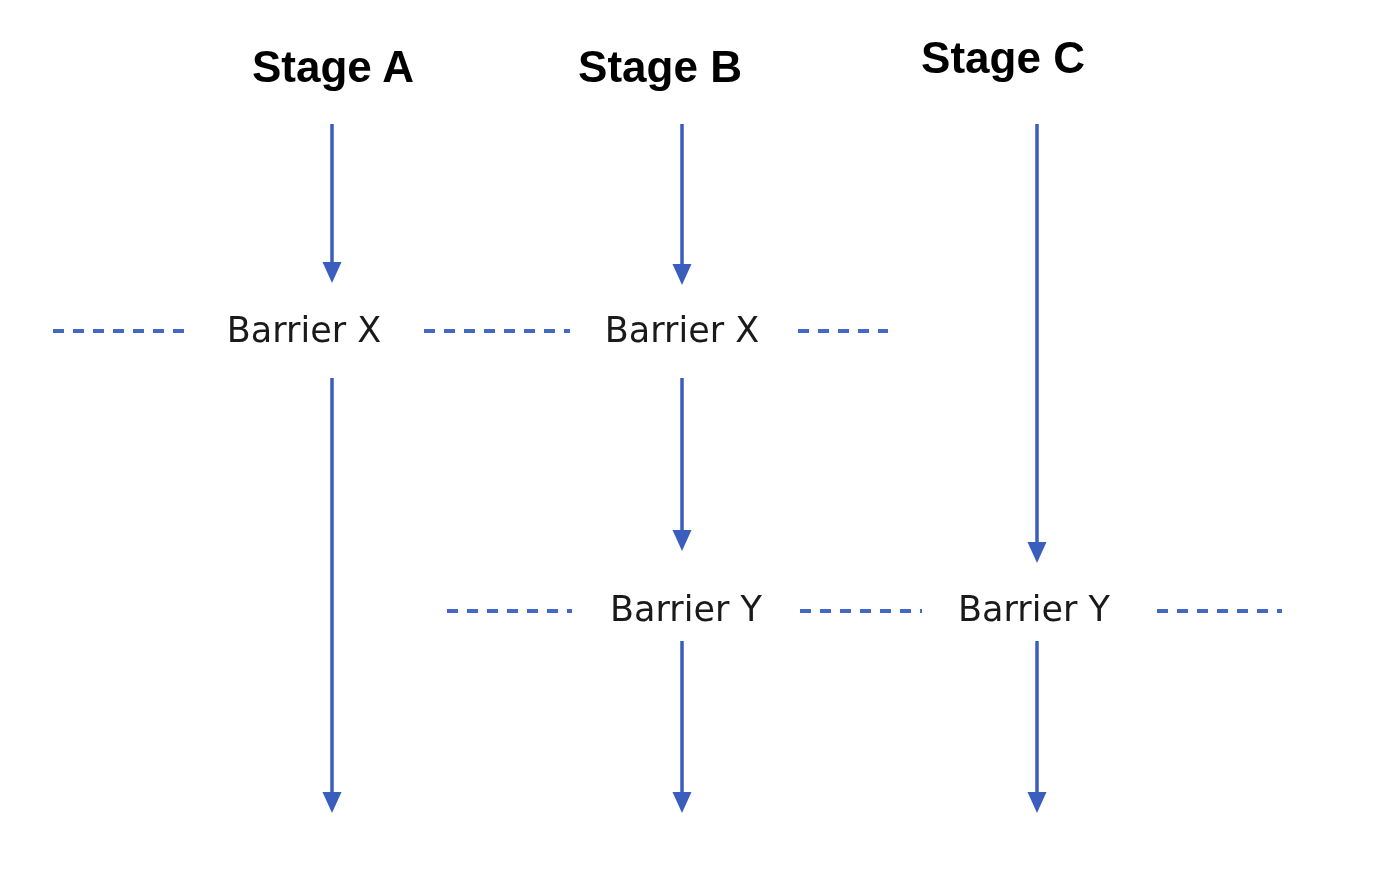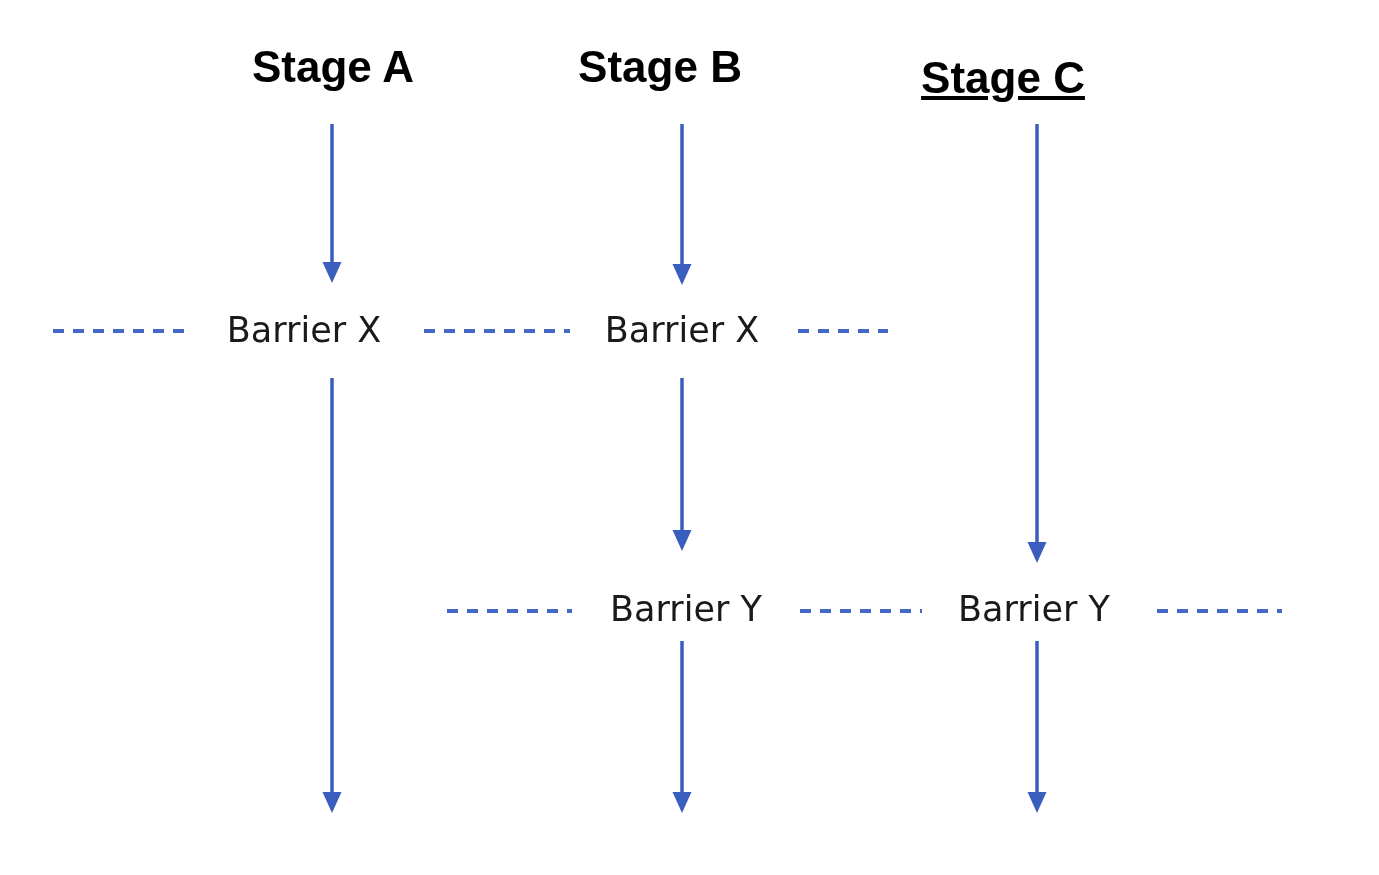--- a/index.html
+++ b/index.html
@@ -101,21 +101,21 @@
     <line class="barrier-dash" x1="424" y1="331" x2="570" y2="331"></line>
     <line class="barrier-dash" x1="798" y1="331" x2="888" y2="331"></line>
 
     <line class="barrier-dash" x1="447" y1="611" x2="572" y2="611"></line>
     <line class="barrier-dash" x1="800" y1="611" x2="922" y2="611"></line>
     <line class="barrier-dash" x1="1157" y1="611" x2="1282" y2="611"></line>
   </svg>
 
   <div class="stage-label" style="left:333px; top:45px;">Stage A</div>
   <div class="stage-label" style="left:660px; top:45px;">Stage B</div>
-  <div class="stage-label" style="left:1003px; top:56px;text-decoration:underline;">Stage C</div>
+  <div class="stage-label" style="left:1003px; top:36px;">Stage C</div>
 
   <div class="barrier-label" style="left:304px; top:330px;">Barrier X</div>
   <div class="barrier-label" style="left:682px; top:330px;">Barrier X</div>
 
   <div class="barrier-label" style="left:686px; top:609px;">Barrier Y</div>
   <div class="barrier-label" style="left:1034px; top:609px;">Barrier Y</div>
 
 </div>
 
 </body></html>

